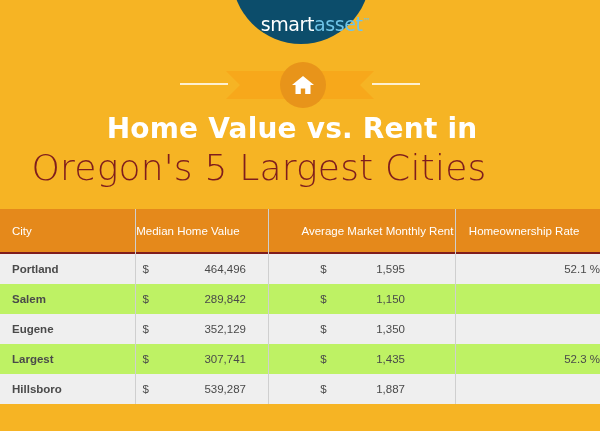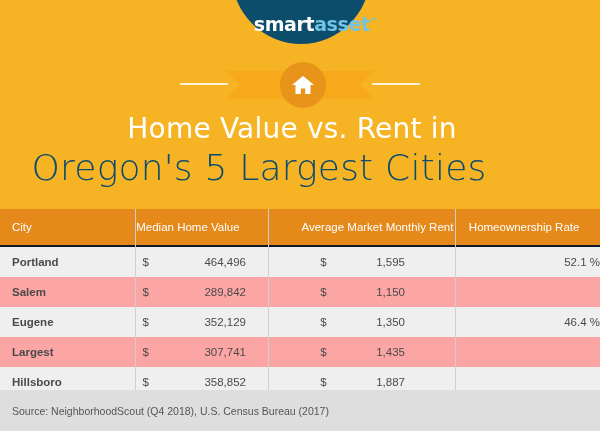--- a/index.html
+++ b/index.html
@@ -14,21 +14,21 @@
 
   
   .logo-badge{
     position:absolute;left:232px;top:-34px;width:138px;height:78px;
     background:#0c4d6b;
     border-radius:0 0 76px 76px;
     display:flex;align-items:flex-end;justify-content:center;
   }
   .logo-text{
     font-size:19px;letter-spacing:-0.4px;padding-bottom:9px;
-    font-family:"DejaVu Sans", sans-serif;font-weight:700;white-space:nowrap;margin-left:29px;
+    font-family:"DejaVu Sans", sans-serif;font-weight:400;white-space:nowrap;margin-left:29px;
   }
   .logo-smart{color:#ffffff;}
   .logo-asset{color:#6fc4e8;}
   .logo-tm{color:#6fc4e8;font-size:8px;vertical-align:super;}
 
   
   .ribbon-wrap{position:absolute;left:0;top:62px;width:600px;height:46px;}
   .rule{
     position:absolute;top:21px;height:2px;background:#fdf3dd;opacity:.95;
   }
@@ -47,40 +47,40 @@
   }
   .circle{
     position:absolute;left:280px;top:0;width:46px;height:46px;border-radius:50%;
     background:#e8941a;display:flex;align-items:center;justify-content:center;
   }
   .circle svg{display:block;}
 
   
   .title1{
     position:absolute;left:0;top:112px;width:584px;text-align:center;
-    color:#ffffff;font-size:28px;font-weight:400;letter-spacing:.2px;
+    color:#ffffff;font-size:28px;font-weight:700;letter-spacing:.2px;
     font-family:"DejaVu Sans", sans-serif;
   }
   .title2{
     position:absolute;left:0;top:147px;width:518px;text-align:center;
-    color:#0c4a6e;font-size:36px;font-weight:300;letter-spacing:.2px;
+    color:#7f1d1d;font-size:36px;font-weight:300;letter-spacing:.2px;
     font-family:"DejaVu Sans", sans-serif;
   }
 
   
   .table{position:absolute;left:0;top:209px;width:600px;}
   .trow{display:flex;width:600px;box-sizing:border-box;}
-  .thead{height:38px;background:#e5891b;border-bottom:2px solid #0f172a;}
+  .thead{height:45px;background:#e5891b;border-bottom:2px solid #7f1d1d;}
   .thead .cell{
     color:#ffffff;font-size:11.5px;font-weight:400;
     display:flex;align-items:center;
   }
   .tbody-row{height:30px;}
   .row-odd{background:#efefef;}
-  .row-even{background:#fca5a5;}
+  .row-even{background:#bef264;}
   .tbody-row .cell{
     color:#4a4a4a;font-size:11.5px;display:flex;align-items:center;text-align:center;
   }
   .cell{box-sizing:border-box;}
   .c-city{width:135px;padding-left:12px;justify-content:flex-start;}
   .c-val{width:133px;padding-right:22px;justify-content:flex-end;position:relative;}
   .c-rent{width:187px;padding-right:50px;justify-content:flex-end;position:relative;}
   .c-rate{width:145px;justify-content:flex-end;}
   .tbody-row .c-city{font-weight:bold;color:#4a4a4a;}
   .money{position:relative;display:inline-block;}
@@ -169,51 +169,48 @@
     </div>
 
     <div class="trow tbody-row row-odd">
       <div class="cell c-city">Eugene</div>
       <div class="cell c-val">
         <span class="money"><span class="sym">$</span><span>352,129</span></span>
       </div>
       <div class="cell c-rent">
         <span class="money"><span class="sym">$</span><span>1,350</span></span>
       </div>
-      <div class="cell c-rate">46.4 %</div>
       <div class="divider d1"></div>
       <div class="divider d2"></div>
       <div class="divider d3"></div>
     </div>
 
     <div class="trow tbody-row row-even">
       <div class="cell c-city">Largest</div>
       <div class="cell c-val">
         <span class="money"><span class="sym">$</span><span>307,741</span></span>
       </div>
       <div class="cell c-rent">
         <span class="money"><span class="sym">$</span><span>1,435</span></span>
       </div>
+      <div class="cell c-rate">52.3 %</div>
       <div class="divider d1"></div>
       <div class="divider d2"></div>
       <div class="divider d3"></div>
     </div>
 
     <div class="trow tbody-row row-odd">
       <div class="cell c-city">Hillsboro</div>
       <div class="cell c-val">
-        <span class="money"><span class="sym">$</span><span>358,852</span></span>
+        <span class="money"><span class="sym">$</span><span>539,287</span></span>
       </div>
       <div class="cell c-rent">
         <span class="money"><span class="sym">$</span><span>1,887</span></span>
       </div>
       <div class="divider d1"></div>
       <div class="divider d2"></div>
       <div class="divider d3"></div>
     </div>
 
   </div>
 
-  <div class="footer">
-    <span class="footer-text">Source: NeighborhoodScout (Q4 2018), U.S. Census Bureau (2017)</span>
-  </div>
 
 </div>
 
 </body></html>

